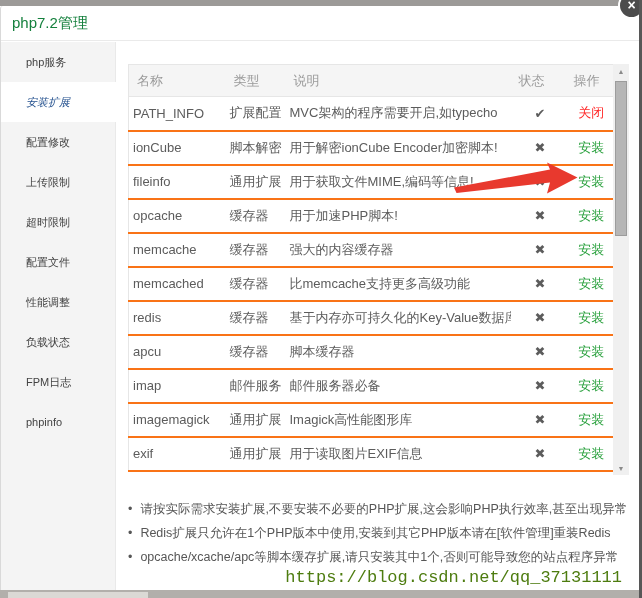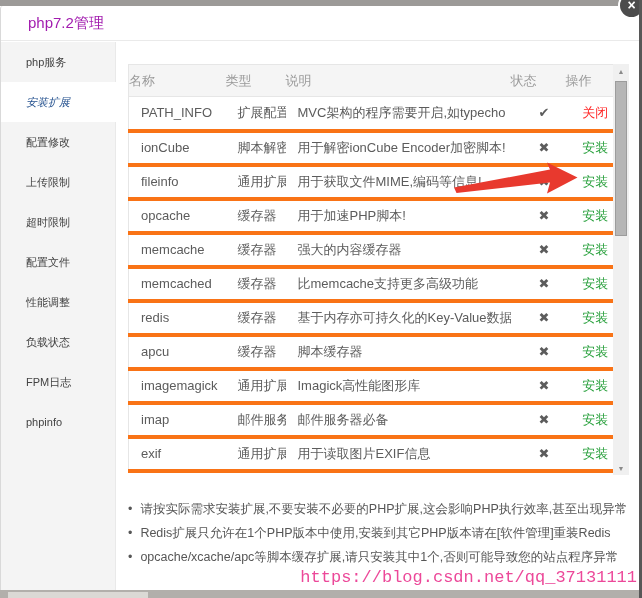--- a/index.html
+++ b/index.html
@@ -20,47 +20,47 @@
     border-left:1px solid #d9d9d9;
   }
   .close-btn {
     position:absolute; left:617px; top:-14px; width:27px; height:27px;
     background:#4c4c4c; border:2px solid #fff; border-radius:50%;
     color:#fff; font-size:14px; font-weight:bold; line-height:23px; text-align:center;
     z-index:70; cursor:pointer;
   }
   .titlebar {
     height:35px; border-bottom:1px solid #eaeaea;
-    display:flex; align-items:center; padding-left:27px;
-    font-size:15px; color:#a21caf;
+    display:flex; align-items:center; padding-left:11px;
+    font-size:15px; color:#15803d;
   }
   .sidebar {
     position:absolute; left:0; top:36px; width:115px; height:548px;
     background:#f4f4f4; border-right:1px solid #e9e9e9;
   }
   .side-item {
     height:40px; line-height:40px; padding-left:25px;
     font-size:11px; color:#434343; cursor:pointer; white-space:nowrap;
   }
   .side-item.active { background:#fff; color:#23508e; margin-right:-1px;font-style:italic; }
 
   .main { position:absolute; left:116px; top:36px; width:523px; height:554px; }
 
   table.ext {
     position:absolute; left:11px; top:22px; width:485px;
     border-collapse:collapse; table-layout:fixed; font-size:13px;
     border:1px solid #e6e6e6;
   }
   table.ext th {
     height:32px; background:#f5f5f5; color:#9a9a9a; font-weight:normal;
-    text-align:left; border-bottom:1px solid #e6e6e6;
+    text-align:left; padding-left:8px; border-bottom:1px solid #e6e6e6;
   }
   table.ext td {
-    height:34px; padding-left:12px; color:#5c5c5c;
-    border-bottom:4px solid #f97316; overflow:hidden; white-space:nowrap;
+    height:34px; padding-left:4px; color:#5c5c5c;
+    border-bottom:2px solid #f97316; overflow:hidden; white-space:nowrap;
   }
   th.col-status, td.c-status, th.col-action, td.c-action { text-align:center; padding-left:0; }
   td.c-status { color:#3e3e3e; font-weight:bold; font-size:13px; }
   a.act { text-decoration:none; color:#28a03c; cursor:pointer; }
   a.act.red { color:#ff2626; }
 
   .scrollbar {
     position:absolute; left:496px; top:22px; width:16px; height:411px;
     background:#f0f0f0;
   }
@@ -69,23 +69,23 @@
   .sb-thumb{
     position:absolute; left:2px; top:17px; width:12px; height:155px;
     background:#b6b6b6; border:1px solid #9c9c9c; cursor:pointer;
   }
 
   .notes { position:absolute; left:11px; top:455px; width:505px; }
   .note-line { display:flex; line-height:24px; font-size:12.5px; color:#565656; white-space:nowrap; }
   .note-line .bullet { margin-right:8px; color:#565656; }
 
   .watermark {
-    position:absolute; right:5px; bottom:11px; z-index:30;
+    position:absolute; right:20px; bottom:11px; z-index:30;
     font-family:"Liberation Mono", "DejaVu Sans Mono", monospace;
-    font-size:17px; color:#ec4899; white-space:nowrap;
+    font-size:17px; color:#4d7c0f; white-space:nowrap;
   }
   .arrow-svg { position:absolute; left:0; top:0; width:642px; height:598px; z-index:55; pointer-events:none; }
 </style>
 </head>
 <body>
 
 <div class="bg-top"></div>
 <div class="bg-bottom">
     <div class="ghost"></div>
   </div>
@@ -179,30 +179,30 @@
           <td class="c-action"><a class="act">安装</a></td>
         </tr>
         <tr>
           <td>apcu</td>
           <td>缓存器</td>
           <td>脚本缓存器</td>
           <td class="c-status">✖</td>
           <td class="c-action"><a class="act">安装</a></td>
         </tr>
         <tr>
+          <td>imap</td>
+          <td>邮件服务</td>
+          <td>邮件服务器必备</td>
+          <td class="c-status">✖</td>
+          <td class="c-action"><a class="act">安装</a></td>
+        </tr>
+        <tr>
           <td>imagemagick</td>
           <td>通用扩展</td>
           <td>Imagick高性能图形库</td>
-          <td class="c-status">✖</td>
-          <td class="c-action"><a class="act">安装</a></td>
-        </tr>
-        <tr>
-          <td>imap</td>
-          <td>邮件服务</td>
-          <td>邮件服务器必备</td>
           <td class="c-status">✖</td>
           <td class="c-action"><a class="act">安装</a></td>
         </tr>
         <tr>
           <td>exif</td>
           <td>通用扩展</td>
           <td>用于读取图片EXIF信息</td>
           <td class="c-status">✖</td>
           <td class="c-action"><a class="act">安装</a></td>
         </tr>

